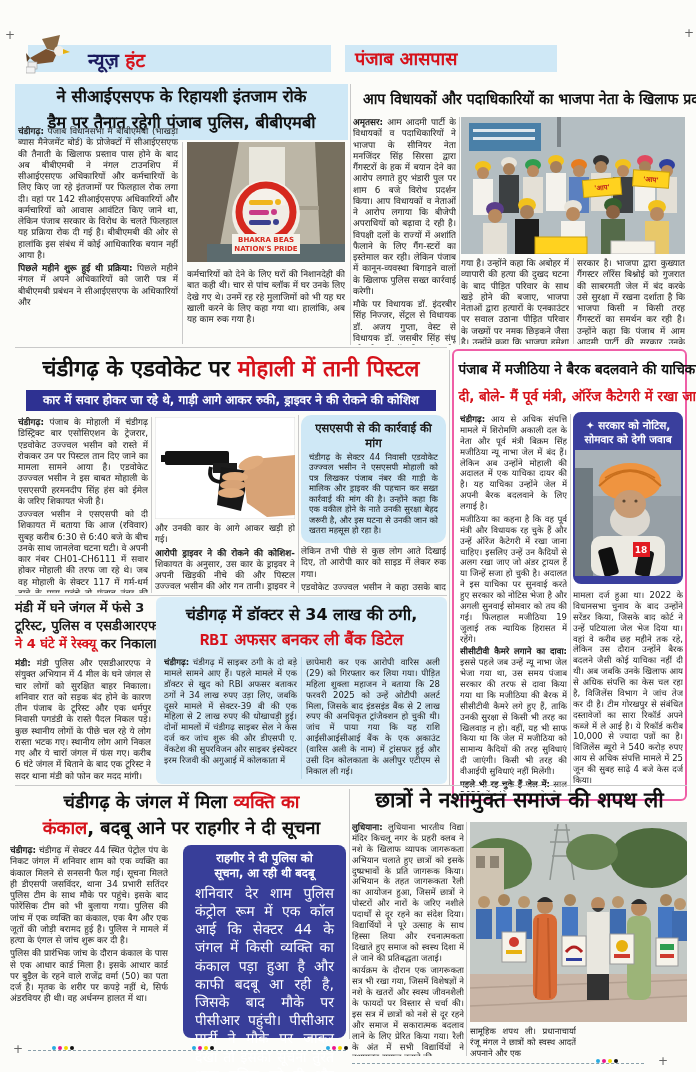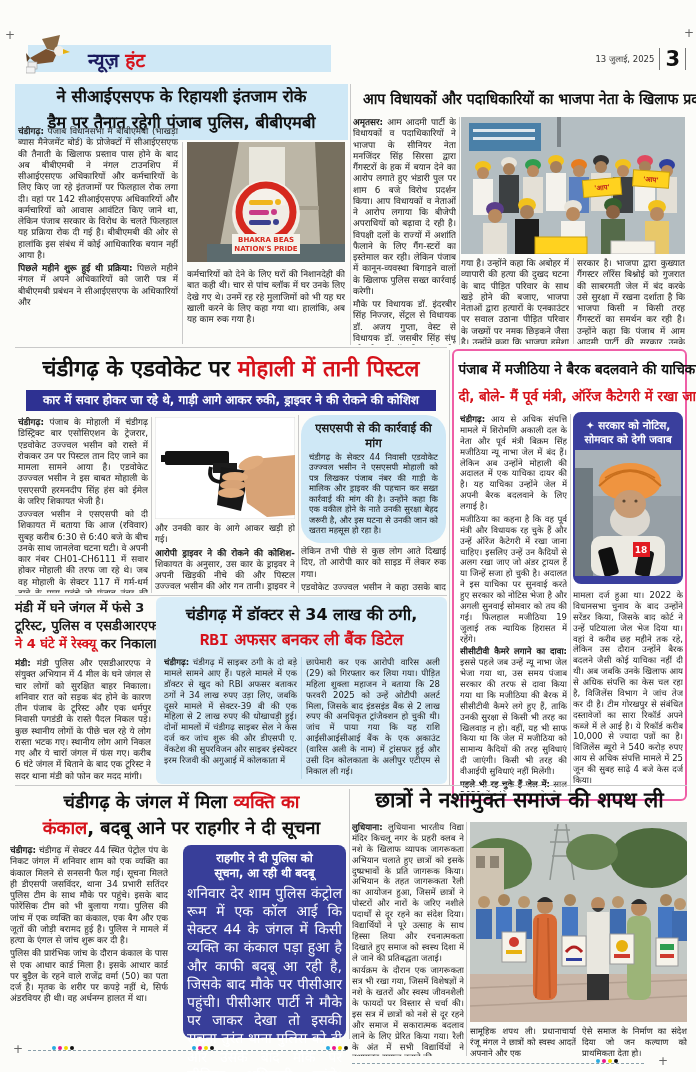--- a/index.html
+++ b/index.html
@@ -26,39 +26,39 @@
               justify-content:flex-end;gap:5px;}
   .mast-date{font-size:8.5px;color:#333;}
   .vbar{width:1px;height:22px;background:#777;}
   .pageno{font-size:21px;font-weight:bold;color:#111;}
   .headA{left:15px;top:84px;width:333px;height:56px;font-size:16.5px;line-height:1.55;}
   .headB{left:353px;top:86px;width:332px;height:26px;font-size:15px;line-height:26px;
          transform:scaleX(0.94);transform-origin:center;}
   .headC{left:15px;top:352px;width:432px;height:34px;font-size:22px;line-height:34px;}
   .subC{left:26px;top:390px;width:410px;height:21px;background:#2e3192;color:#fff;
         font-weight:bold;font-size:12px;line-height:21px;}
-  .boxC{left:301px;top:415px;width:145px;height:128px;background:#cfe8f6;border-radius:20px;
+  .boxC{left:301px;top:415px;width:145px;height:128px;background:#cfe8f6;border-radius:10px;
         padding:5px 8px;box-sizing:border-box;}
   .boxC-title{font-size:11.5px;font-weight:bold;text-align:center;margin-bottom:2px;}
   .boxC-text{font-size:8.3px;line-height:1.26;text-align:justify;}
   .headE{left:15px;top:599px;width:136px;height:56px;font-size:13px;line-height:1.4;font-weight:bold;}
   .panelF{left:156px;top:597px;width:291px;height:187px;background:#d9edf8;border-radius:6px;}
   .headF{left:156px;top:603px;width:291px;font-size:16px;line-height:1.55;}
   .rbi-latin{font-family:Liberation Mono, monospace;}
   .boxD{left:452px;top:349px;width:235px;height:452px;border:2px solid #ef5fa7;border-radius:6px;
         background:#fff;box-sizing:border-box;}
   .headD{left:455px;top:356px;width:229px;font-size:14px;line-height:1.9;transform:scaleX(0.97);
          transform-origin:center;}
   .noticeD{left:573px;top:412px;width:110px;height:172px;border:2px solid #3a3f9d;border-radius:8px;
            overflow:hidden;box-sizing:border-box;background:#3a3f9d;}
   .noticeD-head{background:#3a3f9d;color:#fff;font-weight:bold;font-size:10.5px;line-height:1.35;
                 text-align:center;padding:4px 2px;}
   .headG{left:15px;top:789px;width:333px;height:52px;font-size:18px;line-height:1.45;}
   .boxG{left:183px;top:845px;width:163px;height:193px;background:#383e99;border-radius:8px;
-        color:#fff;padding:6px 4px;box-sizing:border-box;}
+        color:#fff;padding:6px 12px;box-sizing:border-box;}
   .boxG-title{font-size:11.5px;font-weight:bold;text-align:center;line-height:1.3;margin-bottom:3px;}
   .boxG-text{font-size:14px;line-height:1.3;text-align:justify;color:#fff;}
   .headH{left:352px;top:785px;width:335px;height:30px;font-size:21px;line-height:30px;}
   .caption{font-size:8.4px;line-height:1.3;text-align:justify;}
   .regplus{position:absolute;font-size:12px;color:#666;}
   .dashline{position:absolute;border-top:1px dashed #8aa0aa;}
   .dots{position:absolute;display:flex;gap:2px;}
   .dots i{width:4px;height:4px;border-radius:50%;display:block;}
   .dc{background:#29abe2;} .dm{background:#ec168c;} .dy{background:#f5d800;} .dk{background:#111;}
   svg text{font-family:"DejaVu Sans",sans-serif;}
@@ -80,26 +80,21 @@
       <circle cx="33" cy="17" r="5" fill="#f2efe8"></circle>
       <polygon points="37,15 44,18 37,20" fill="#e8b10e"></polygon>
       <rect x="2" y="28" width="9" height="7" fill="#ececec" stroke="#999" stroke-width="0.6"></rect>
       <rect x="0" y="33" width="9" height="6" fill="#f4f4f4" stroke="#999" stroke-width="0.6"></rect>
     </svg>
   </div>
   <div class="abs mast-title">
     <span>न्यूज़</span>
     <span class="red">हंट</span>
   </div>
-  <div class="abs mast-right">
-    <span class="mast-date">13 जुलाई, 2025</span>
-    <span class="vbar"></span>
-    <span class="pageno">3</span>
-    <span class="vbar"></span>
-  </div>
+  <div class="abs bar mast-center red">पंजाब आसपास</div>
 
   <div class="abs bar headA hl center">
     <div>ने सीआईएसएफ के रिहायशी इंतजाम रोके</div>
     <div>डैम पर तैनात रहेगी पंजाब पुलिस, बीबीएमबी</div>
   </div>
   <div class="abs body-txt" style="left:18px;top:126px;width:160px;height:202px;">
     <p class="noind"><span class="lead">चंडीगढ़:</span> <span>पंजाब विधानसभा में बीबीएमबी (भाखड़ा ब्यास मैनेजमेंट बोर्ड) के प्रोजेक्टों में सीआईएसएफ की तैनाती के खिलाफ प्रस्ताव पास होने के बाद अब बीबीएमबी ने नंगल टाउनशिप में सीआईएसएफ अधिकारियों और कर्मचारियों के लिए किए जा रहे इंतजामों पर फिलहाल रोक लगा दी। वहां पर 142 सीआईएसएफ अधिकारियों और कर्मचारियों को आवास आवंटित किए जाने था, लेकिन पंजाब सरकार के विरोध के चलते फिलहाल यह प्रक्रिया रोक दी गई है। बीबीएमबी की ओर से हालांकि इस संबंध में कोई आधिकारिक बयान नहीं आया है।</span></p>
     <p class="noind"><span class="lead">पिछले महीने शुरू हुई थी प्रक्रिया:</span> <span>पिछले महीने नंगल में अपने अधिकारियों को जारी पत्र में बीबीएमबी प्रबंधन ने सीआईएसएफ के अधिकारियों और</span></p>
   </div>
   <div class="vrule" style="left:182px;top:142px;height:202px;"></div>
@@ -388,21 +383,20 @@
         <rect x="140" y="112" width="24" height="30" fill="#f6f3ea" stroke="#999"></rect>
           <circle cx="152" cy="124" r="6" fill="#e8b10e"></circle>
           <rect x="144" y="132" width="16" height="4" fill="#cf3a2e"></rect>
         <rect x="186" y="116" width="22" height="28" fill="#f6f3ea" stroke="#999"></rect>
           <rect x="190" y="122" width="14" height="6" fill="#2e9e4f"></rect>
           <rect x="190" y="132" width="14" height="4" fill="#cf3a2e"></rect>
       </g>
     </svg>
   </div>
   <div class="abs caption" style="left:470px;top:1026px;width:106px;height:34px;overflow:hidden;">सामूहिक शपथ ली। प्रधानाचार्या रंजू मंगल ने छात्रों को स्वस्थ आदतें अपनाने और एक</div>
-  <div class="abs caption" style="left:582px;top:1026px;width:105px;height:34px;overflow:hidden;">ऐसे समाज के निर्माण का संदेश दिया जो जन कल्याण को प्राथमिकता देता हो।</div>
 
   <div class="regplus" style="left:13px;top:1042px;">+</div>
   <div class="dashline" style="left:28px;top:1050px;width:318px;"></div>
   <div class="dots" style="left:52px;top:1046px;">
       <i class="dc"></i>
       <i class="dm"></i>
       <i class="dy"></i>
       <i class="dk"></i>
     </div>
   <div class="dots" style="left:192px;top:1046px;">

